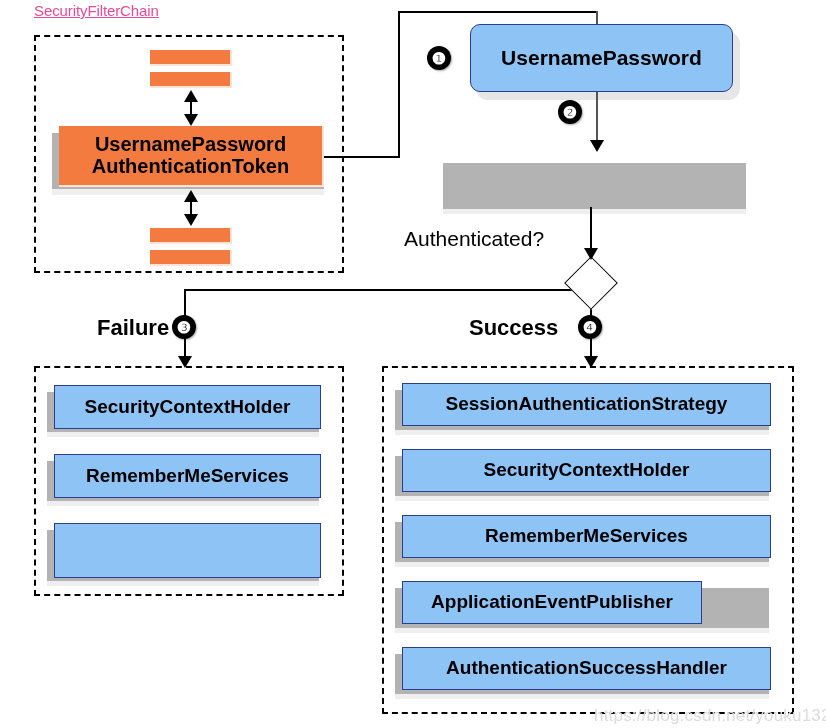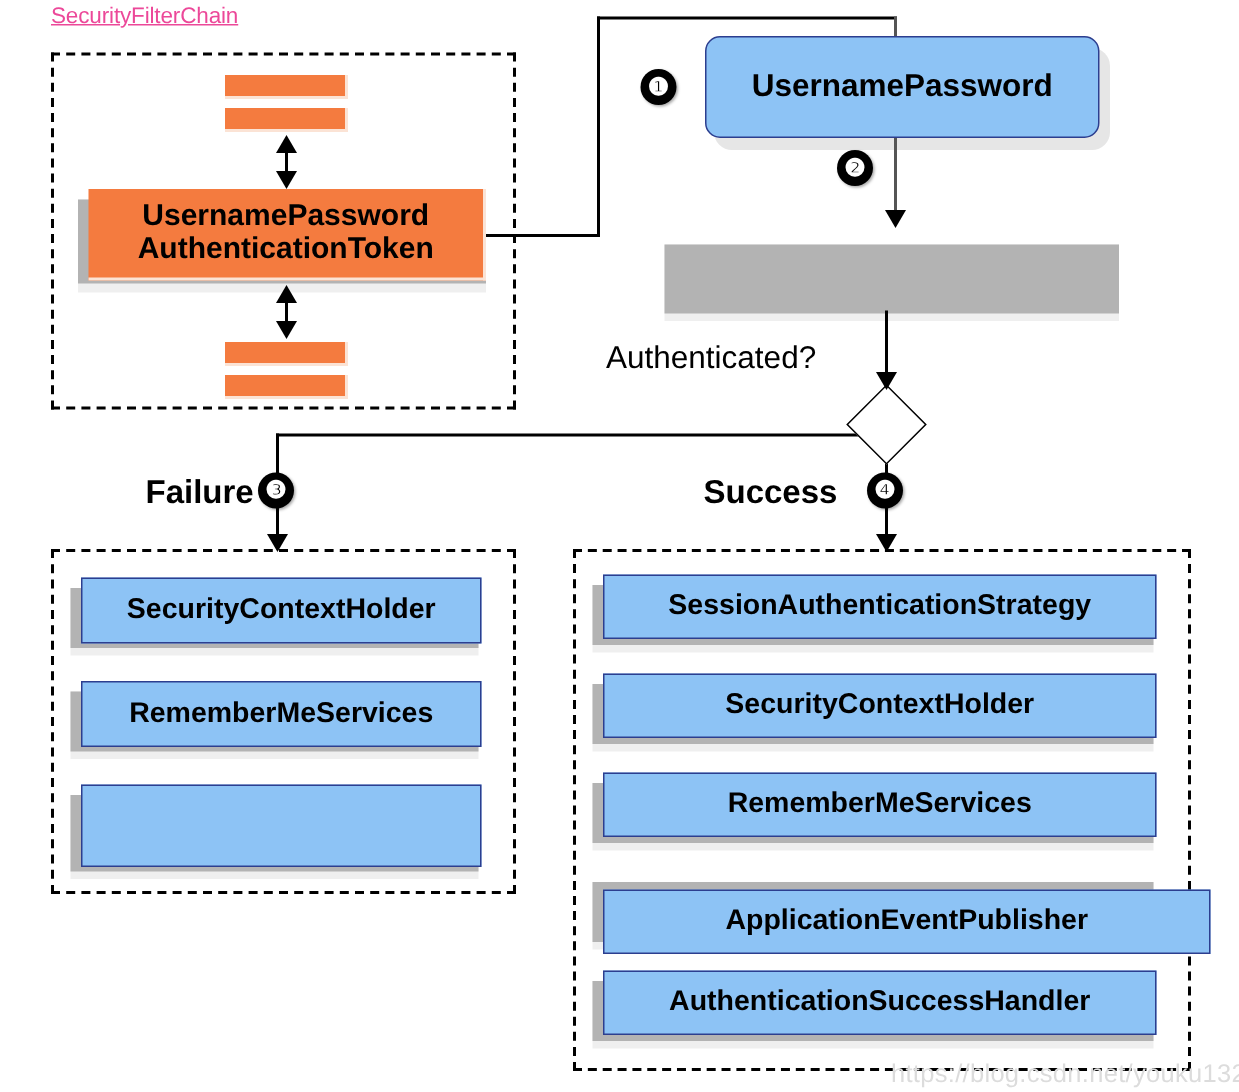--- a/index.html
+++ b/index.html
@@ -256,21 +256,21 @@
   </div>
 
   <div class="abs shadow-plate-soft" style="left:395px; top:522px; width:374px; height:45px;"></div>
   <div class="abs shadow-plate" style="left:395px; top:522px; width:374px; height:40px;"></div>
   <div class="abs node node-blue" style="left:402px; top:515px; width:369px; height:43px;">
     <span>RememberMeServices</span>
   </div>
 
   <div class="abs shadow-plate-soft" style="left:395px; top:588px; width:374px; height:45px;"></div>
   <div class="abs shadow-plate" style="left:395px; top:588px; width:374px; height:40px;"></div>
-  <div class="abs node node-blue" style="left:402px; top:593px; width:405px; height:43px;">
+  <div class="abs node node-blue" style="left:402px; top:581px; width:300px; height:43px;">
     <span>ApplicationEventPublisher</span>
   </div>
 
   <div class="abs shadow-plate-soft" style="left:395px; top:654px; width:374px; height:45px;"></div>
   <div class="abs shadow-plate" style="left:395px; top:654px; width:374px; height:40px;"></div>
   <div class="abs node node-blue" style="left:402px; top:647px; width:369px; height:43px;">
     <span>AuthenticationSuccessHandler</span>
   </div>
 
   <div class="abs watermark" style="left:594px; top:706px;">https://blog.csdn.net/youku1327</div>

